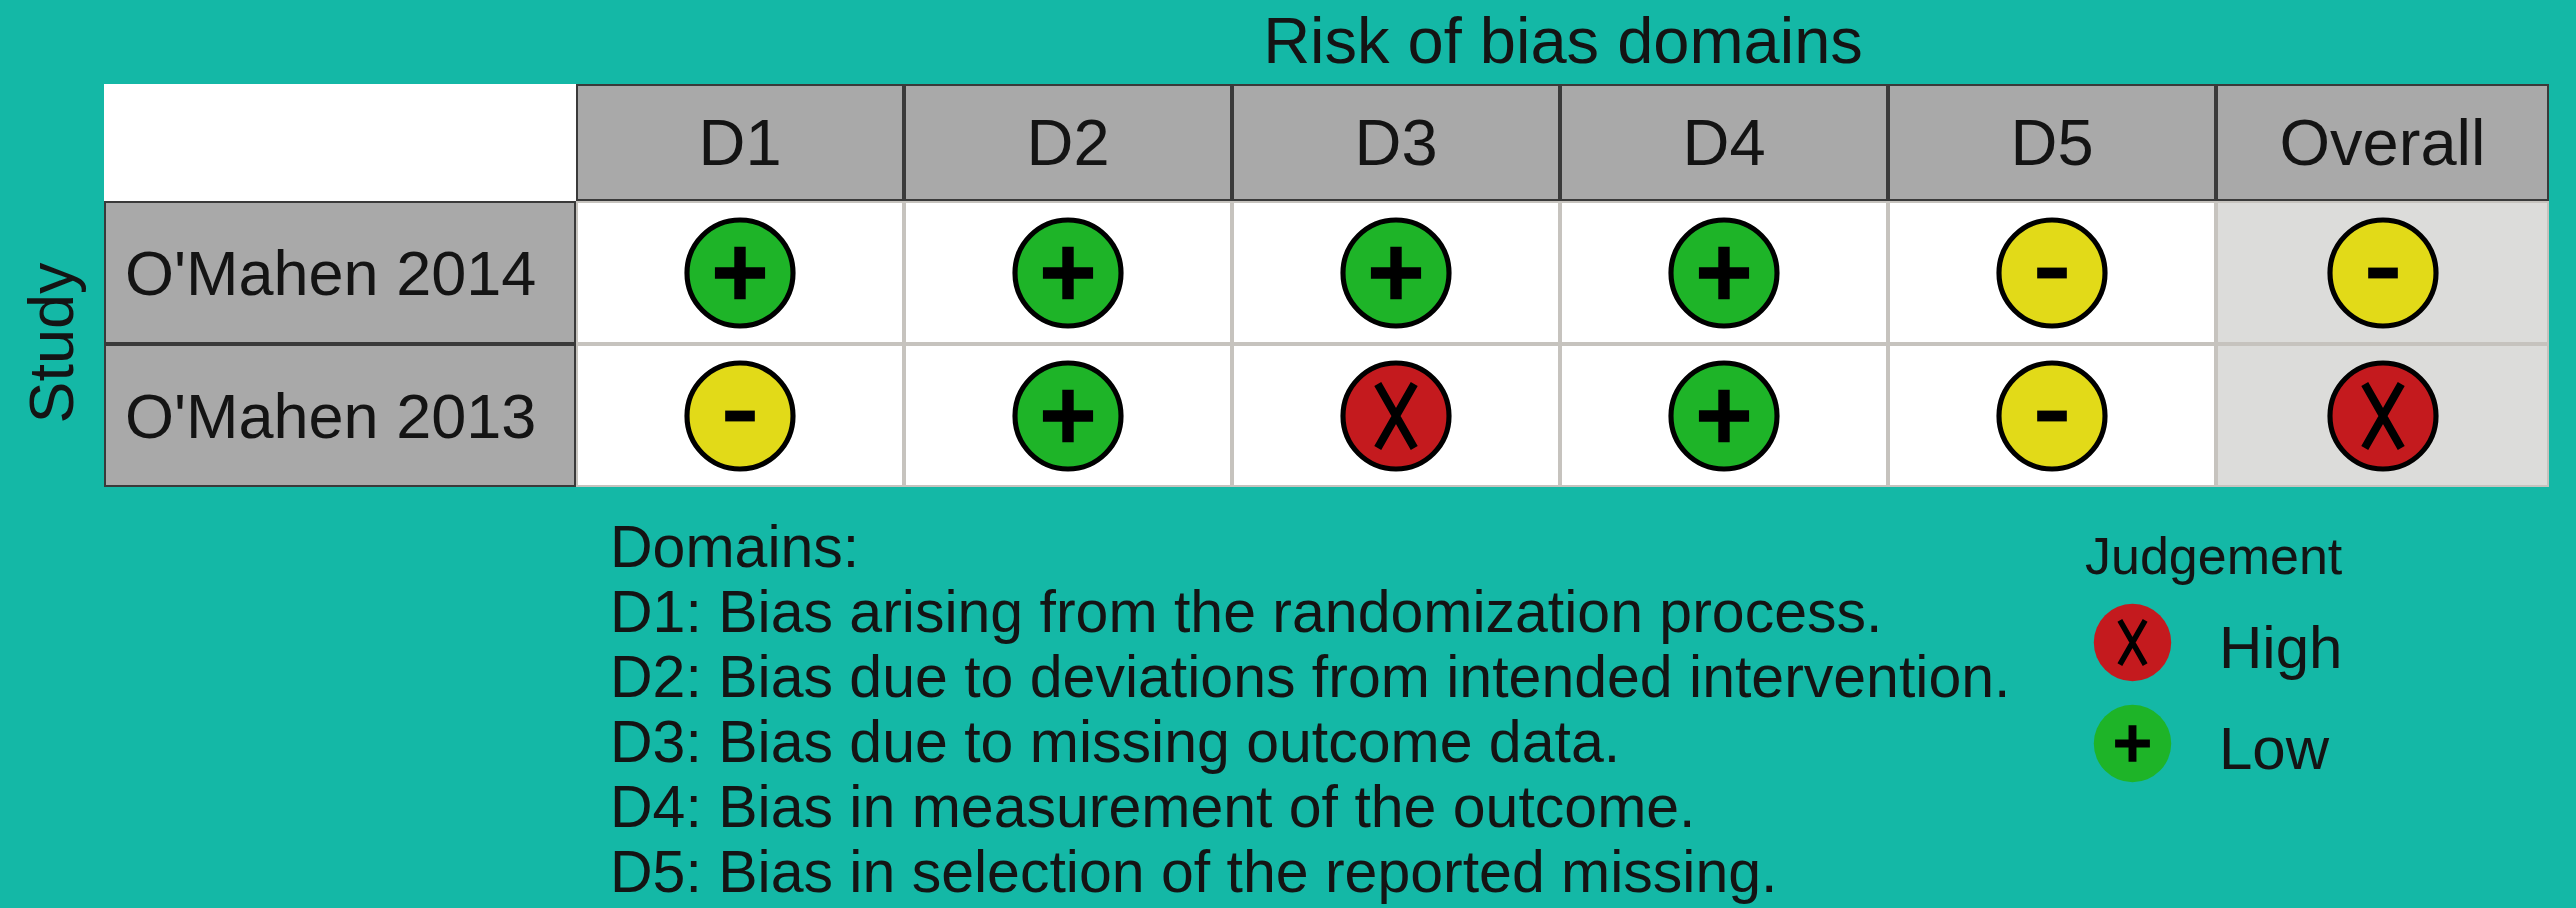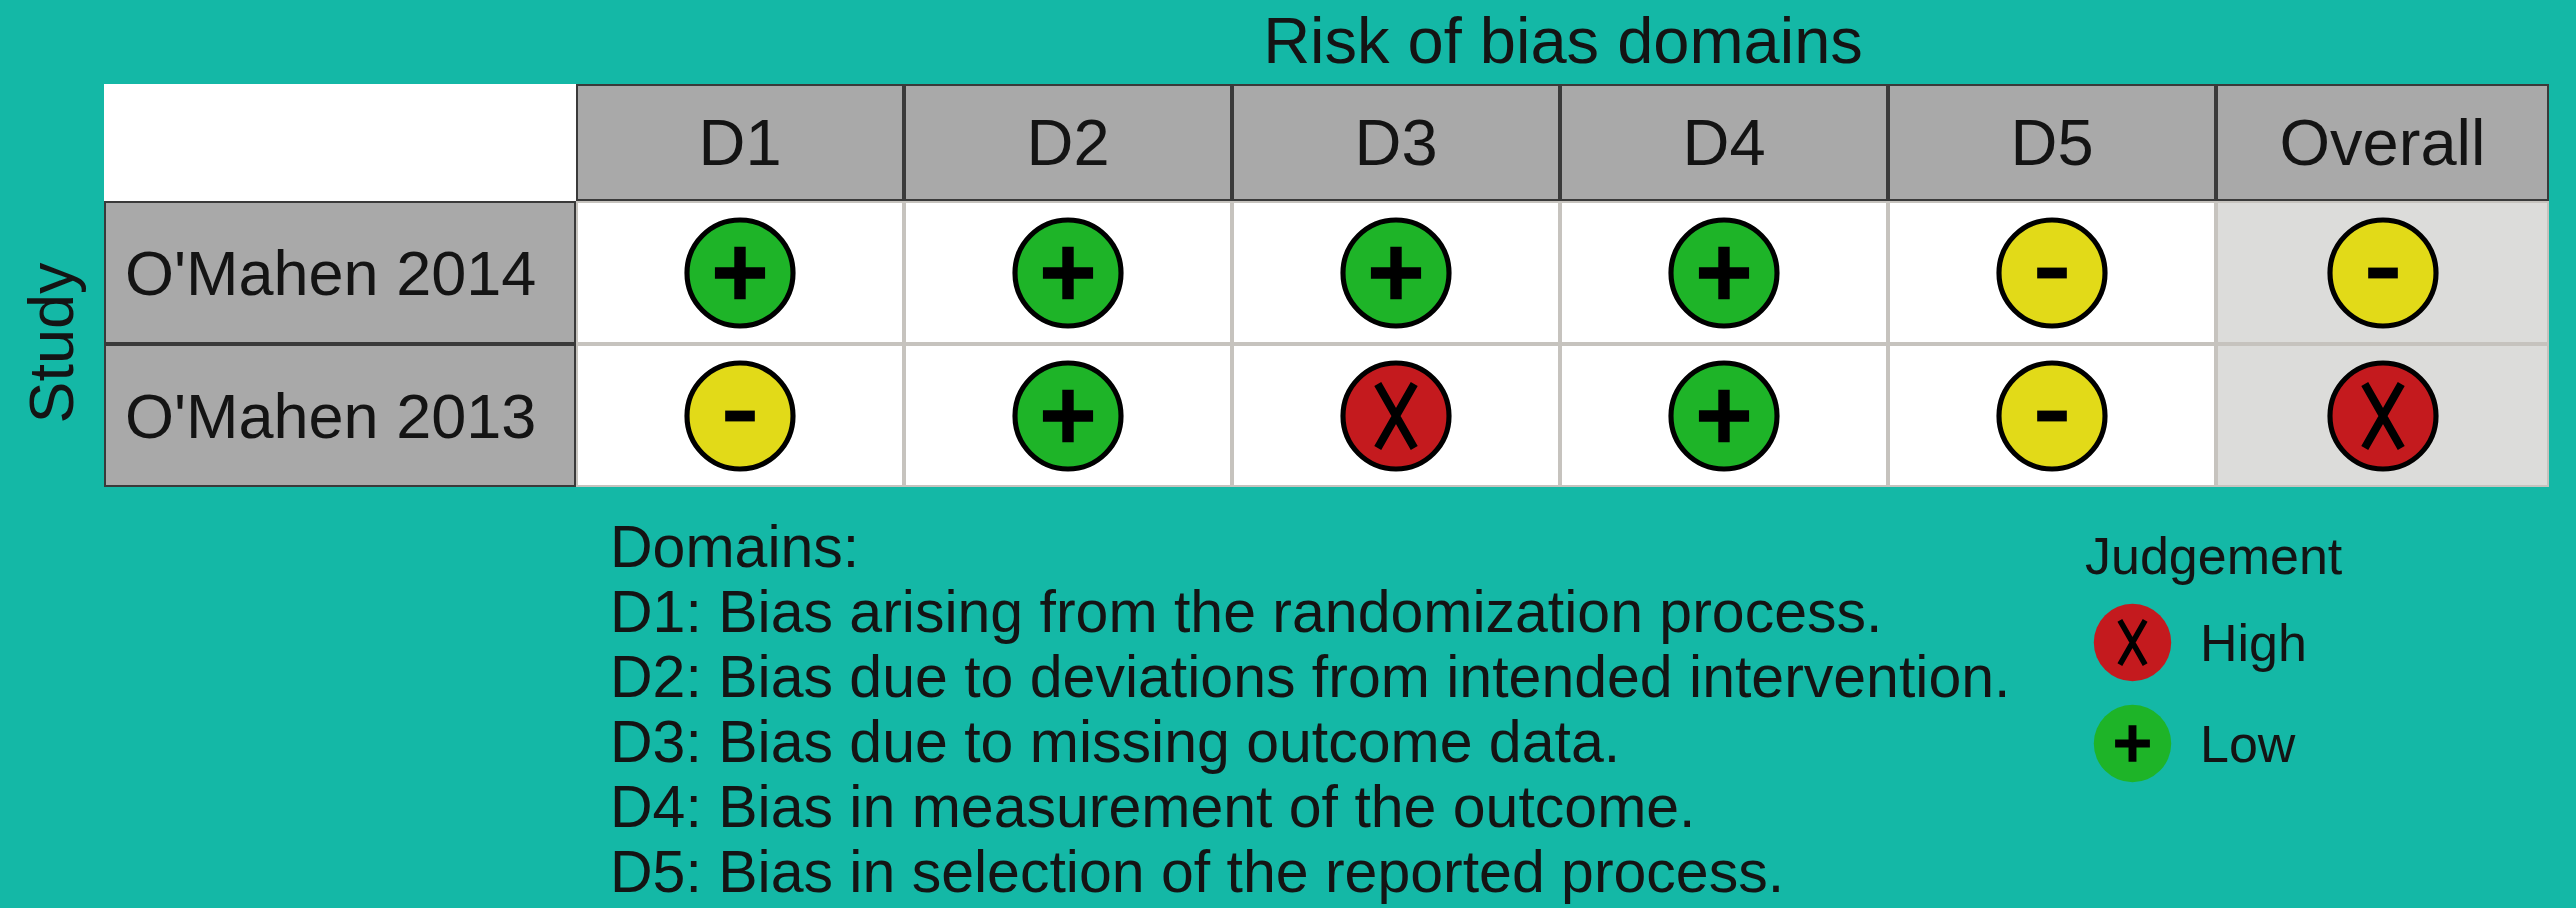--- a/index.html
+++ b/index.html
@@ -42,22 +42,22 @@
   }
   #legend-heading{
     position:absolute;left:2085px;top:526px;
     font-size:52px;white-space:nowrap;
   }
   #legend{
     position:absolute;left:2093px;top:603px;
     display:flex;flex-direction:column;gap:22px;
   }
   .legend-item{
-    display:flex;align-items:center;gap:28px;
-    height:79px;font-size:52px;white-space:nowrap;
+    display:flex;align-items:flex-end;gap:47px;
+    height:79px;font-size:60px;white-space:nowrap;
   }
 </style>
 </head>
 <body>
 
 <div id="page">
   <div id="title">Risk of bias domains</div>
   <div id="ylabel">Study</div>
   <div id="grid">
       <div class="cell spacer" style="grid-area: 1 / 1;"></div>
@@ -141,21 +141,21 @@
           <path d="M34 22 L66 78 M66 22 L34 78" stroke="#000000" stroke-width="7" fill="none"></path>
         </svg>
       </div>
     </div>
   <div id="domains">
     <div>Domains:</div>
   <div>D1: Bias arising from the randomization process.</div>
       <div>D2: Bias due to deviations from intended intervention.</div>
       <div>D3: Bias due to missing outcome data.</div>
       <div>D4: Bias in measurement of the outcome.</div>
-      <div>D5: Bias in selection of the reported process.</div>
+      <div>D5: Bias in selection of the reported missing.</div>
     </div>
   <div id="legend-heading">Judgement</div>
   <div id="legend">
       <div class="legend-item">
         <svg width="79" height="79" viewBox="0 0 100 100">
           <circle cx="50" cy="50" r="49" fill="#C41A1E"></circle>
           <path d="M34 22 L66 78 M66 22 L34 78" stroke="#000000" stroke-width="7" fill="none"></path>
         </svg>
         <span>High</span>
       </div>

